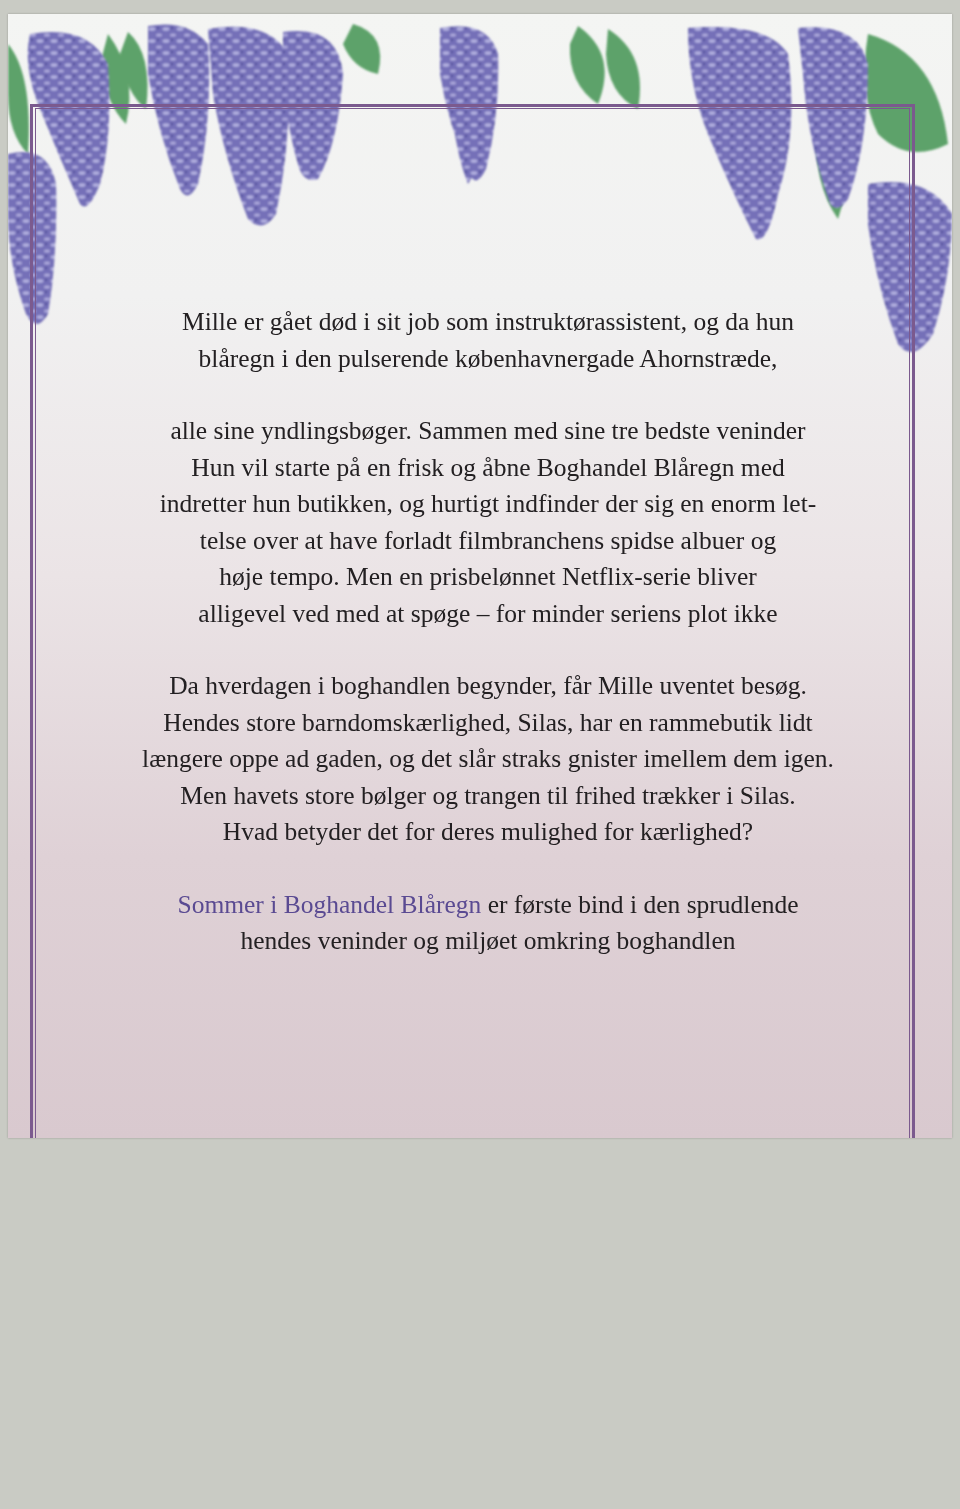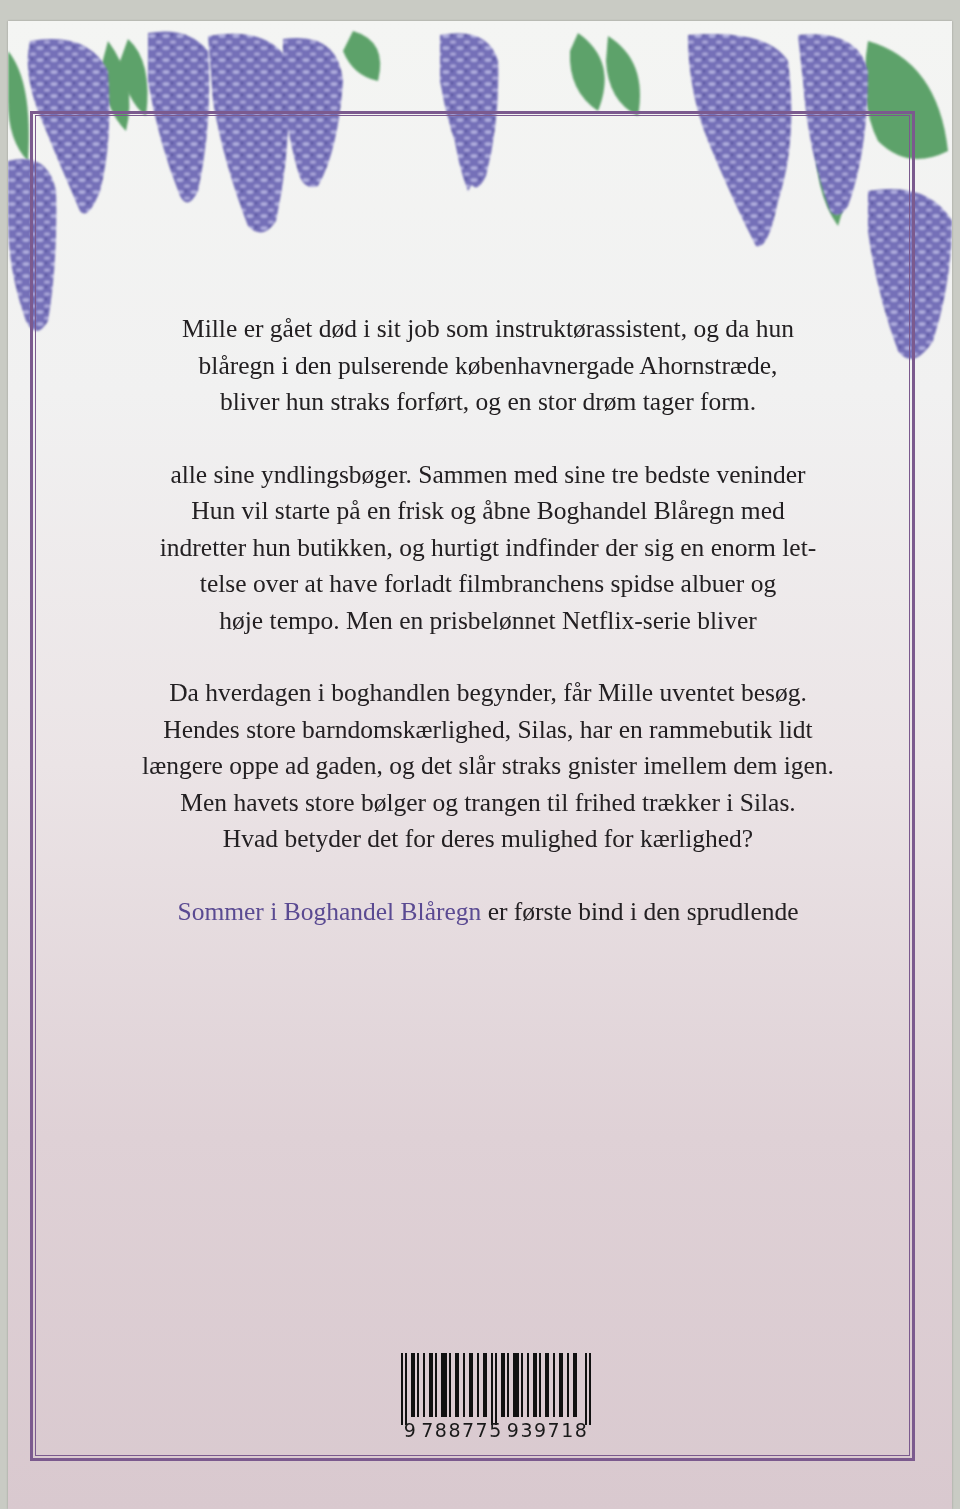--- a/index.html
+++ b/index.html
@@ -4,22 +4,22 @@
   <style>
     * { box-sizing: border-box; margin: 0; padding: 0; }
     html, body { width: 960px; height: 1509px; overflow: hidden; }
     body {
       background: #c9cbc4;
       position: relative;
       font-family: "Liberation Serif", "DejaVu Serif", serif;
     }
     .cover {
       position: absolute;
-      left: 8px; top: 21px;
-      width: 944px; height: 1488px;
+      left: 8px; top: 14px;
+      width: 944px; height: 1124px;
       background: linear-gradient(to bottom, #f4f5f3 0%, #f1f1f1 25%, #ebe4e6 50%, #dfd1d6 75%, #d9c9cf 100%);
       box-shadow: 0 0 2px rgba(0,0,0,0.25);
       overflow: hidden;
     }
     .frame-outer {
       position: absolute;
       left: 22px; top: 90px;
       width: 885px; height: 1350px;
       border: 3px solid #7b5a8e;
     }
@@ -107,38 +107,39 @@
     </g>
   </svg>
 
   <div class="frame-outer"></div>
   <div class="frame-inner"></div>
 
   <div class="blurb">
     <p>
       <span class="line">Mille er gået død i sit job som instruktørassistent, og da hun</span>
       <span class="line">blåregn i den pulserende københavnergade Ahornstræde,</span>
-      <span class="line">bliver hun straks forført, og en stor drøm tager form.</span>
     </p>
     <p>
       <span class="line">alle sine yndlingsbøger. Sammen med sine tre bedste veninder</span>
       <span class="line">Hun vil starte på en frisk og åbne Boghandel Blåregn med</span>
       <span class="line">indretter hun butikken, og hurtigt indfinder der sig en enorm let-</span>
       <span class="line">telse over at have forladt filmbranchens spidse albuer og</span>
       <span class="line">høje tempo. Men en prisbelønnet Netflix-serie bliver</span>
+      <span class="line">alligevel ved med at spøge – for minder seriens plot ikke</span>
     </p>
     <p>
       <span class="line">Da hverdagen i boghandlen begynder, får Mille uventet besøg.</span>
       <span class="line">Hendes store barndomskærlighed, Silas, har en rammebutik lidt</span>
       <span class="line">længere oppe ad gaden, og det slår straks gnister imellem dem igen.</span>
       <span class="line">Men havets store bølger og trangen til frihed trækker i Silas.</span>
       <span class="line">Hvad betyder det for deres mulighed for kærlighed?</span>
     </p>
     <p>
       <span class="line"><span class="title-italic">Sommer i Boghandel Blåregn</span><span> er første bind i den sprudlende</span></span>
+      <span class="line">hendes veninder og miljøet omkring boghandlen</span>
     </p>
   </div>
 
   <div class="barcode-wrap">
     <svg class="barcode-bars" viewBox="0 0 95 36" preserveAspectRatio="none">
       <g fill="#111">
         <rect x="0" y="0" width="1" height="36"></rect>
           <rect x="2" y="0" width="1" height="36"></rect>
         <rect x="5" y="0" width="2" height="32"></rect>
           <rect x="8" y="0" width="1" height="32"></rect>

